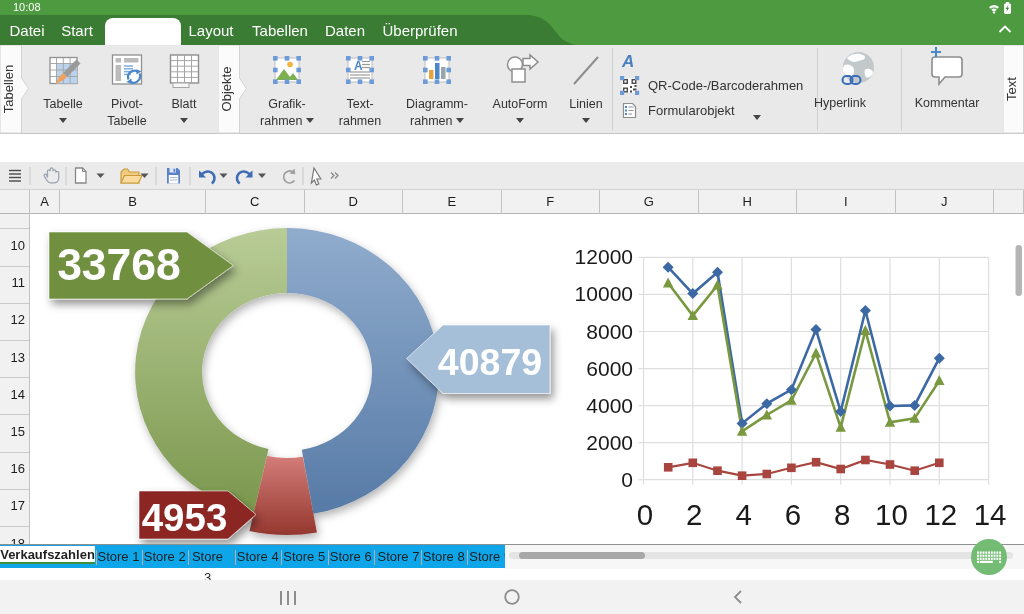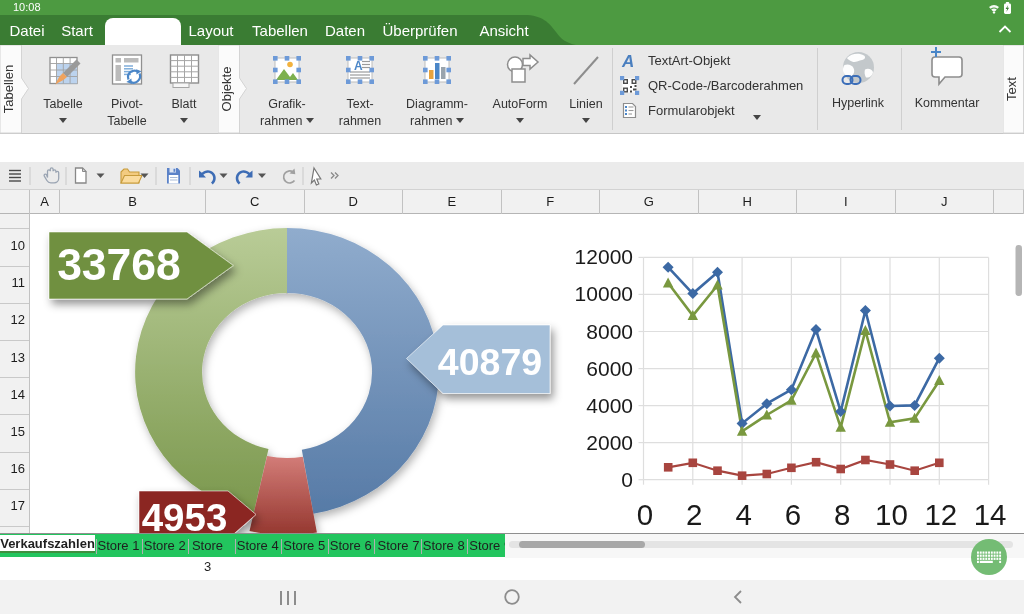--- a/index.html
+++ b/index.html
@@ -13,21 +13,21 @@
 .vsep{position:absolute;top:3px;height:82px;width:1px;background:#cfcfcf}
 .riblabel{position:absolute;font-size:12.5px;color:#333;text-align:center;line-height:16px;white-space:nowrap}
 .dar{display:inline-block;width:0;height:0;border-left:4.5px solid transparent;border-right:4.5px solid transparent;border-top:5px solid #444;vertical-align:2px}
 .formbar{left:0;top:134px;width:1024px;height:28px;background:#f1f1f1;border-bottom:1px solid #dcdcdc}
 .toolbar{left:0;top:162px;width:1024px;height:28px;background:#ebebeb;border-bottom:1px solid #d2d2d2}
 .colhead{left:0;top:190px;width:1024px;height:24px;background:#f1f1f1;border-bottom:1px solid #b5b5b5}
 .ch{position:absolute;top:0;height:24px;border-right:1px solid #c2c2c2;font-size:13px;color:#1c1c1c;text-align:center;line-height:24px}
 .rowgut{left:0;top:214px;width:30px;height:342px;background:#f1f1f1;border-right:1px solid #c2c2c2}
 .rn{position:absolute;right:4px;font-size:13px;color:#1c1c1c}
 .rline{position:absolute;left:0;width:29px;height:1px;background:#c9c9c9}
-.tabbar{left:0;top:533px;width:1024px;height:24px;background:#22c55e;border-top:1px solid #8f8f8f}
+.tabbar{left:0;top:544px;width:1024px;height:24px;background:#0ea5e9;border-top:1px solid #8f8f8f}
 .sheettab{position:absolute;top:1px;height:23px;line-height:21px;font-size:13px;color:#1f1f1f;text-align:center}
 .tabsep{position:absolute;top:5px;height:15px;width:1px;background:#b0b0b0}
 .navbar{left:0;top:580px;width:1024px;height:34px;background:#f2f2f2}
 svg text{font-family:"Liberation Sans",sans-serif}
 </style></head>
 <body>
 <div id="app">
 
 <div class="abs statusbar">
  <div class="abs" style="left:13px;top:1px;color:#fff;font-size:11px">10:08</div>
@@ -43,21 +43,20 @@
 <div class="abs menubar">
  <svg class="abs" style="left:0;top:0" width="600" height="30" viewBox="0 0 600 30">
   <path d="M0,0 H524 C543,0 549,8 556,17 C561,24 566,28 576,30 L0,30 Z" fill="#3a7c33"></path>
  </svg>
  <div class="menuitem" style="left:-28px;width:110px">Datei</div>
 <div class="menuitem" style="left:156px;width:110px">Layout</div>
 <div class="menuitem" style="left:22px;width:110px">Start</div>
 <div class="menuitem" style="left:225px;width:110px">Tabellen</div>
 <div class="menuitem" style="left:290px;width:110px">Daten</div>
 <div class="menuitem" style="left:365px;width:110px">Überprüfen</div>
-<div class="menuitem" style="left:449px;width:110px">Ansicht</div>
  <div class="pill"></div>
  <svg class="abs" style="left:998px;top:10px" width="14" height="9" viewBox="0 0 14 9">
   <path d="M1.5,7 L7,1.5 L12.5,7" fill="none" stroke="#fff" stroke-width="1.8"></path>
  </svg>
 </div>
 
 <div class="abs ribbon"></div>
 <svg class="abs" style="left:0px;top:45px" width="31" height="89" viewBox="0 0 31 89">
  <path d="M0,0 H21.5 V33 L28.5,43.5 L21.5,54 V88 H0 Z" fill="#fbfbfb" stroke="#d4d4d4" stroke-width="1"></path>
  <text x="13.0" y="44" transform="rotate(-90 13.0 44)" text-anchor="middle" font-size="13" fill="#333">Tabellen</text>
@@ -253,23 +252,22 @@
 <div class="riblabel" style="left:217px;top:96px;width:140px">Grafik-</div>
 <div class="riblabel" style="left:217px;top:113px;width:140px">rahmen <span class="dar"></span></div>
 <div class="riblabel" style="left:290px;top:96px;width:140px">Text-</div>
 <div class="riblabel" style="left:290px;top:113px;width:140px">rahmen</div>
 <div class="riblabel" style="left:367px;top:96px;width:140px">Diagramm-</div>
 <div class="riblabel" style="left:367px;top:113px;width:140px">rahmen <span class="dar"></span></div>
 <div class="riblabel" style="left:450px;top:96px;width:140px">AutoForm</div>
 <div class="riblabel" style="left:450px;top:113px;width:140px"><span class="dar"></span></div>
 <div class="riblabel" style="left:516px;top:96px;width:140px">Linien</div>
 <div class="riblabel" style="left:516px;top:113px;width:140px"><span class="dar"></span></div>
-<div class="riblabel" style="left:788px;top:95px;width:140px">Hyperlink</div>
+<div class="riblabel" style="left:770px;top:95px;width:140px">Hyperlink</div>
 <div class="riblabel" style="left:877px;top:95px;width:140px">Kommentar</div>
-<div class="riblabel" style="left:648px;top:53px;width:200px;text-align:left;font-size:13px">TextArt-Objekt</div>
 <div class="riblabel" style="left:648px;top:78px;width:200px;text-align:left;font-size:13px">QR-Code-/Barcoderahmen</div>
 <div class="riblabel" style="left:648px;top:103px;width:200px;text-align:left;font-size:13px">Formularobjekt</div>
 <div class="abs" style="left:753px;top:108px"><span class="dar"></span></div>
 
 <div class="abs toolbar">
  <svg class="abs" style="left:0;top:0" width="360" height="28" viewBox="0 0 360 28">
   <g stroke="#4a4a4a" stroke-width="1.4">
    <line x1="9" y1="8.5" x2="21" y2="8.5"></line>
           <line x1="9" y1="12" x2="21" y2="12"></line>
    <line x1="9" y1="15.5" x2="21" y2="15.5"></line>

